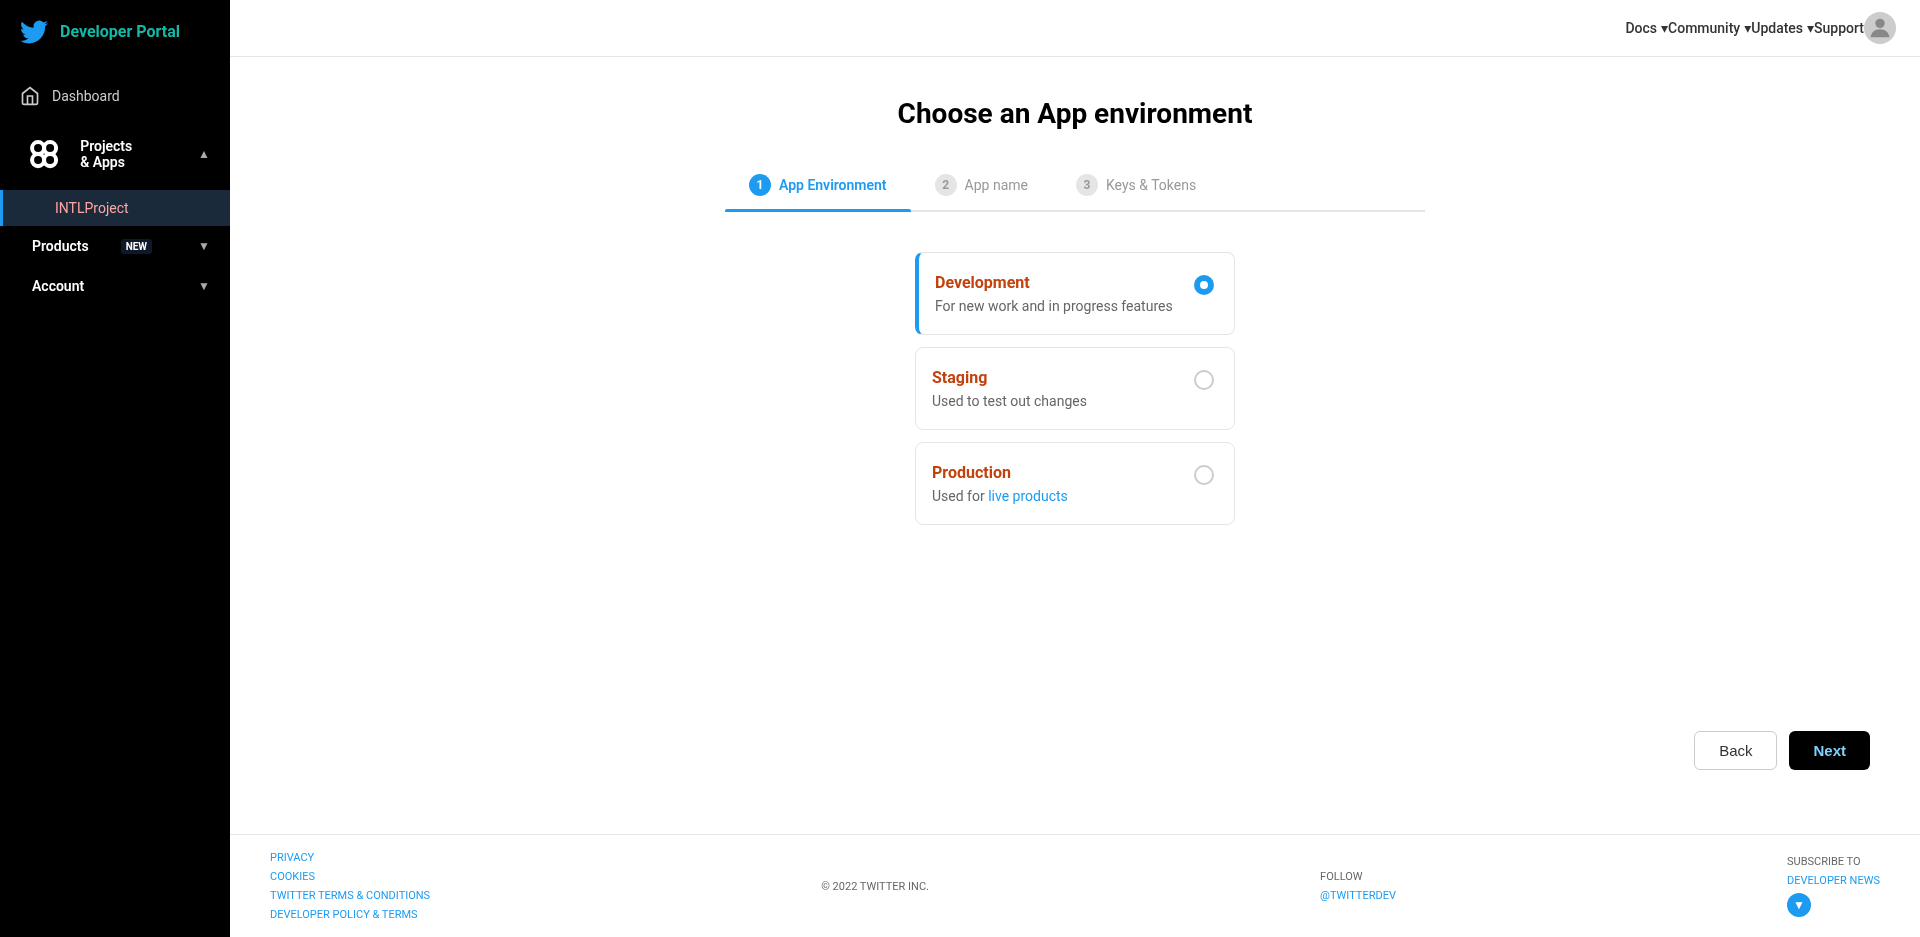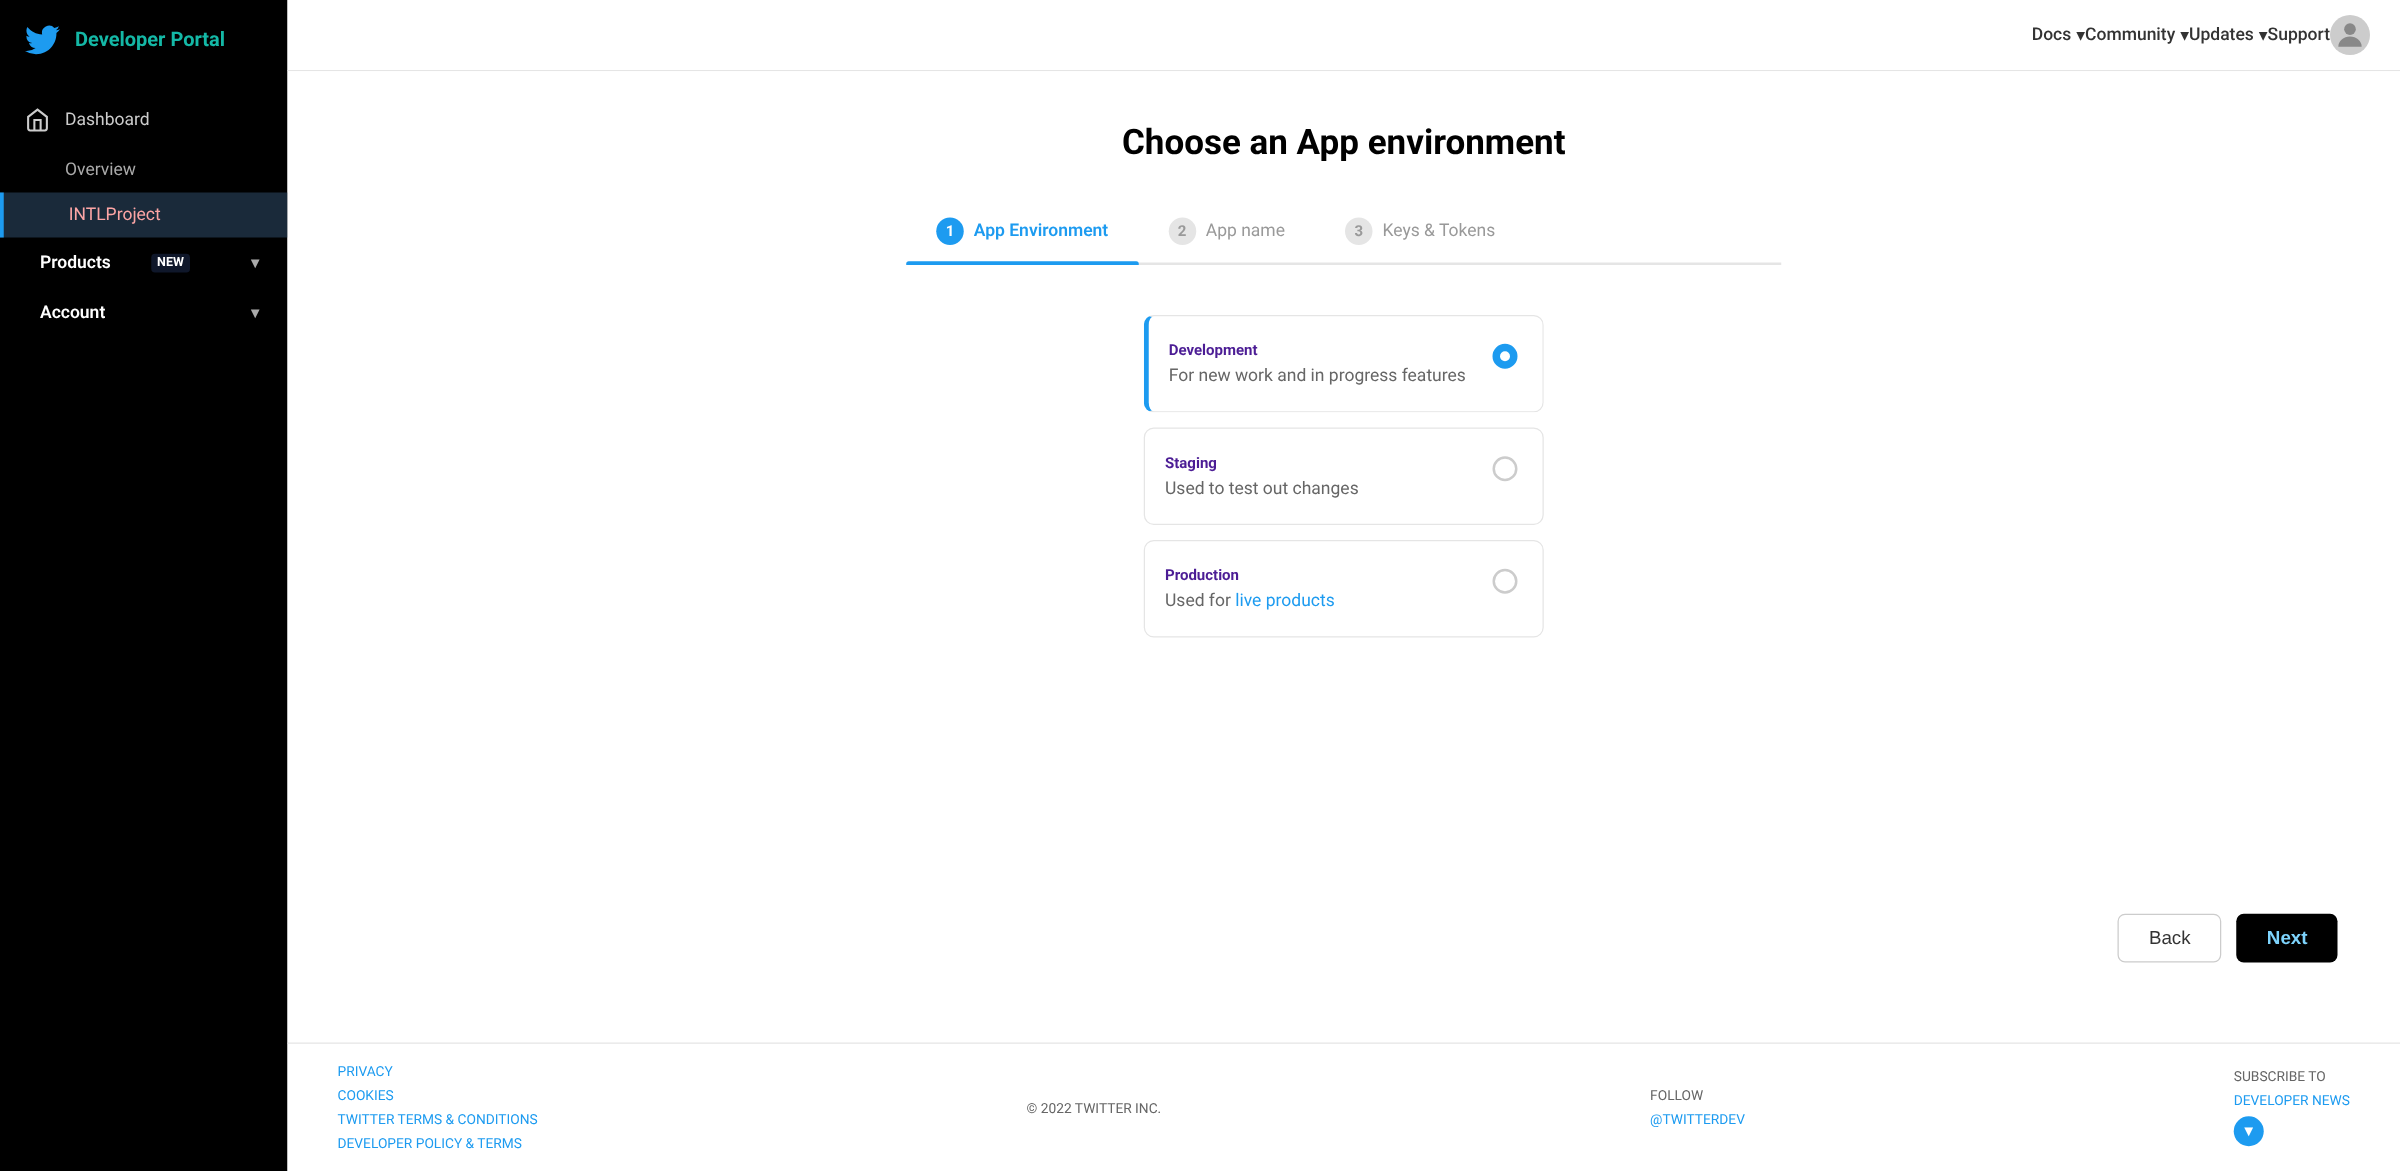--- a/index.html
+++ b/index.html
@@ -208,23 +208,23 @@
       align-items: flex-start;
       justify-content: space-between;
       position: relative;
       background: #fff;
     }
     .env-card.selected {
       border-left: 4px solid #1d9bf0;
     }
     .env-card-text { flex: 1; }
     .env-card-title {
-      font-size: 12px;
+      font-size: 16px;
       font-weight: 700;
-      color: #4c1d95;
+      color: #c2410c;
       margin-bottom: 6px;
     }
     .env-card-desc {
       font-size: 14px;
       color: #666;
     }
 
     .radio-btn {
       width: 20px;
       height: 20px;
@@ -331,22 +331,31 @@
 
       <div class="sidebar-nav-item">
         <svg class="nav-icon" viewBox="0 0 24 24" fill="none" stroke="currentColor" stroke-width="2">
           <path d="M3 9l9-7 9 7v11a2 2 0 01-2 2H5a2 2 0 01-2-2z"></path>
           <polyline points="9 22 9 12 15 12 15 22"></polyline>
         </svg>
         <span>Dashboard</span>
       </div>
 
       <div class="sidebar-section">
-        <div class="sidebar-sub-item">
-          <span>Overview</span>
+        <div class="sidebar-section-header">
+          <div class="left">
+            <svg class="nav-icon" viewBox="0 0 24 24" fill="none" stroke="currentColor" stroke-width="2">
+              <circle cx="9" cy="9" r="3"></circle>
+              <circle cx="15" cy="9" r="3"></circle>
+              <circle cx="9" cy="15" r="3"></circle>
+              <circle cx="15" cy="15" r="3"></circle>
+            </svg>
+            <span>Projects &amp; Apps</span>
+          </div>
+          <span class="chevron">▲</span>
         </div>
         <div class="sidebar-sub-item active-sub">
           <span>INTLProject</span>
         </div>
       </div>
 
       <div class="sidebar-section">
         <div class="sidebar-section-header">
           <div class="left">
             <svg class="nav-icon" viewBox="0 0 24 24" fill="none" stroke="currentColor" stroke-width="2">

